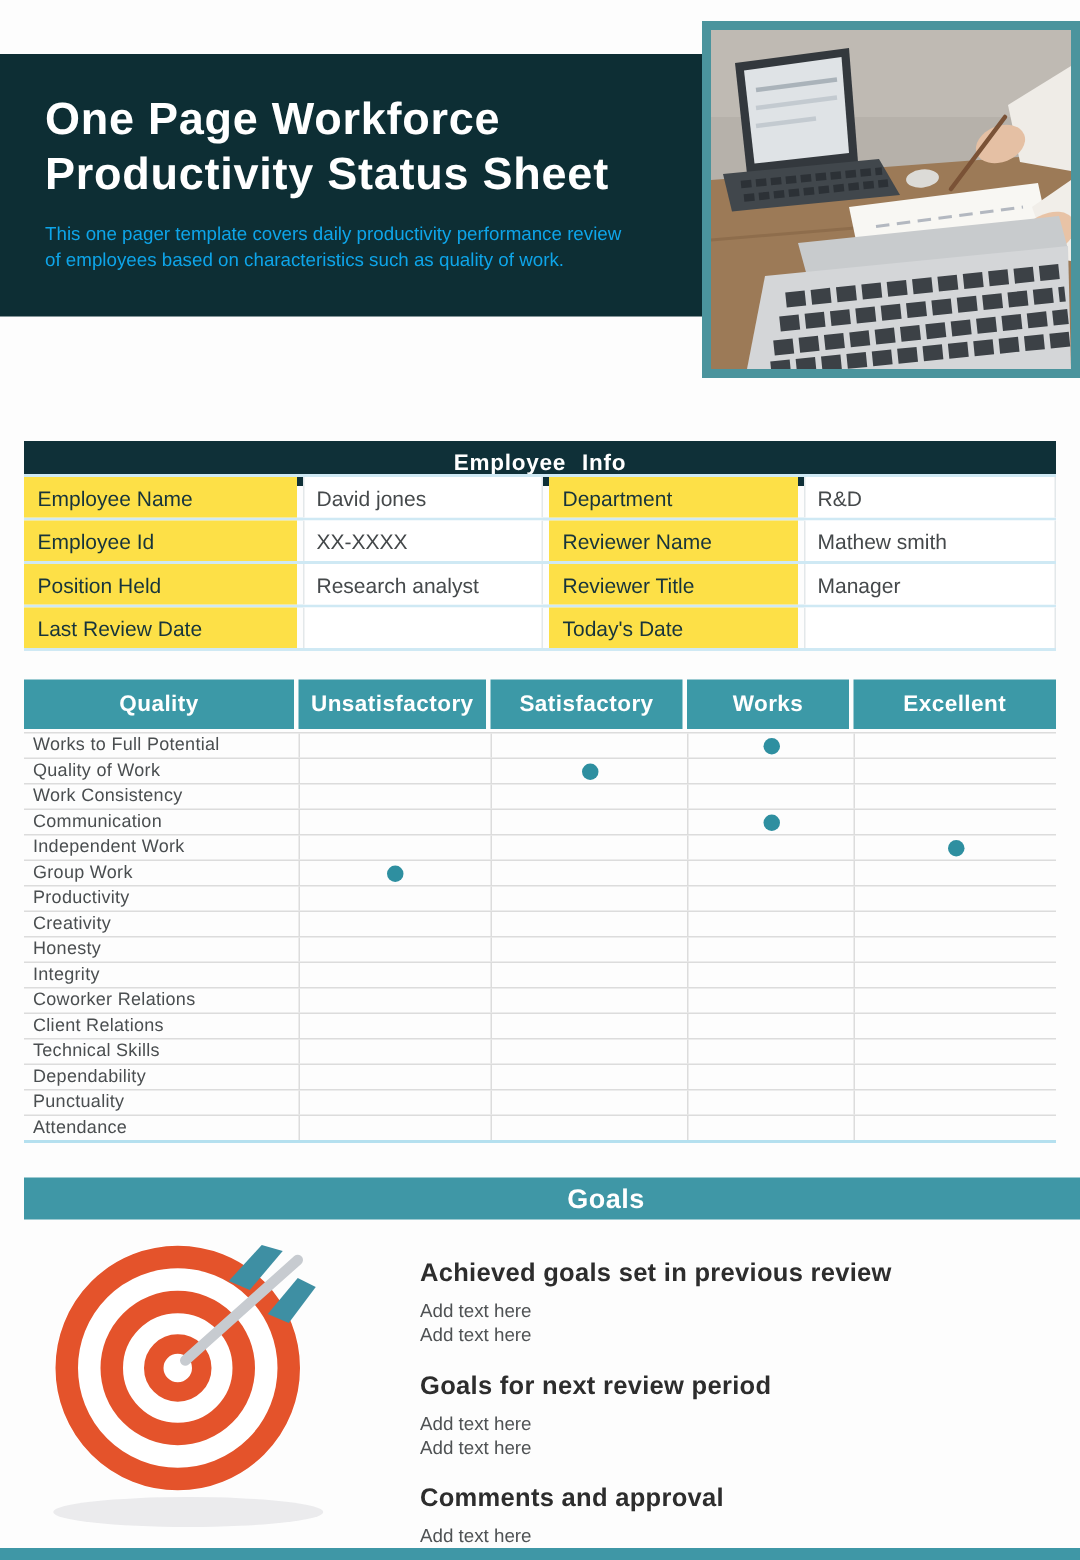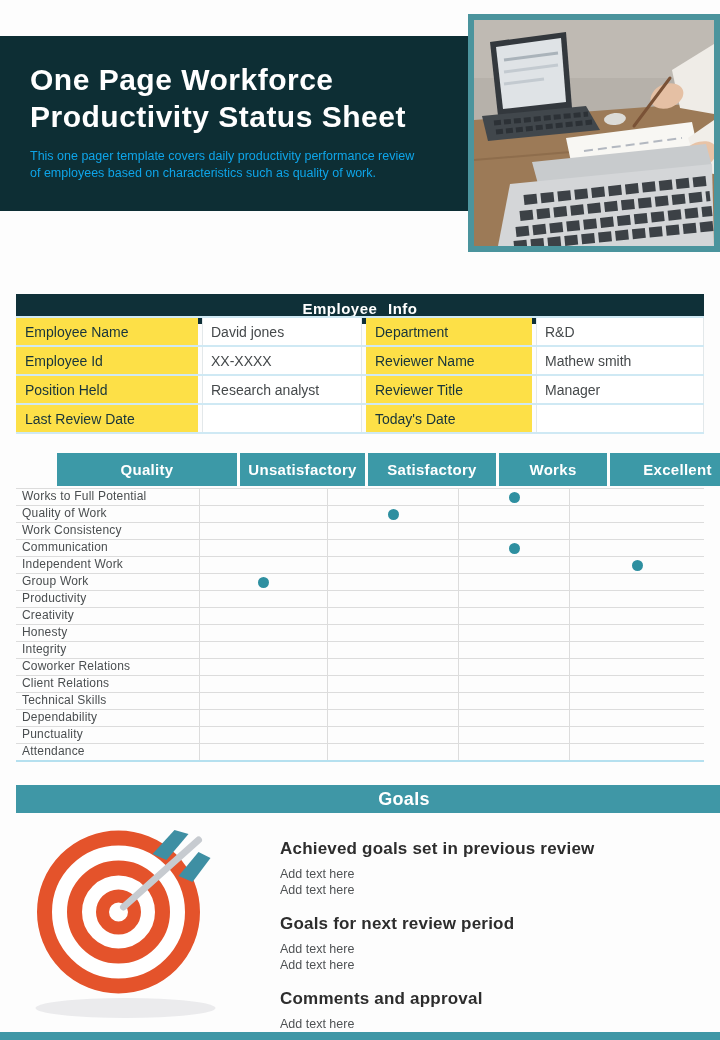--- a/index.html
+++ b/index.html
@@ -41,21 +41,21 @@
     display:flex; align-items:center; padding-left:9px;
   }
   .emp-value{
     background:#ffffff; color:#45494b; font-size:14px;
     display:flex; align-items:center; padding-left:8px;
     border-left:1px solid #e3e8ea; border-right:1px solid #e3e8ea;
   }
   
   .quality{ position:absolute; top:453px; left:16px; width:688px;}
   .q-header{
-    display:grid; grid-template-columns:180px 125px 128px 108px 135px; column-gap:3px;margin-left:41px;
+    display:grid; grid-template-columns:180px 125px 128px 108px 135px; column-gap:3px;
   }
   .q-header-cell{
     background:#3c99a7; color:#ffffff; font-weight:bold; font-size:15px;
     height:33px; line-height:33px; text-align:center; letter-spacing:.3px;
   }
   .q-body{ margin-top:2px; border-top:1px solid #dcdcdc; border-bottom:2px solid #b5e0ef;}
   .q-row{
     display:grid; grid-template-columns:183px 128px 131px 111px 135px;
     height:16px; border-bottom:1px solid #dcdcdc;
   }

